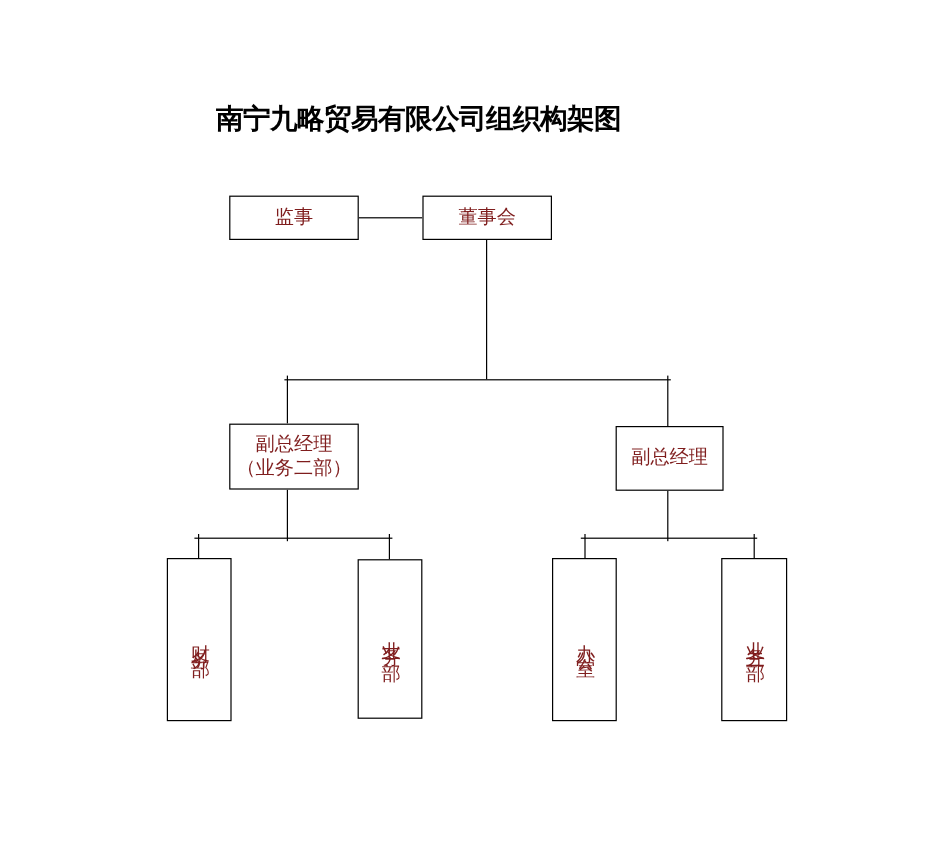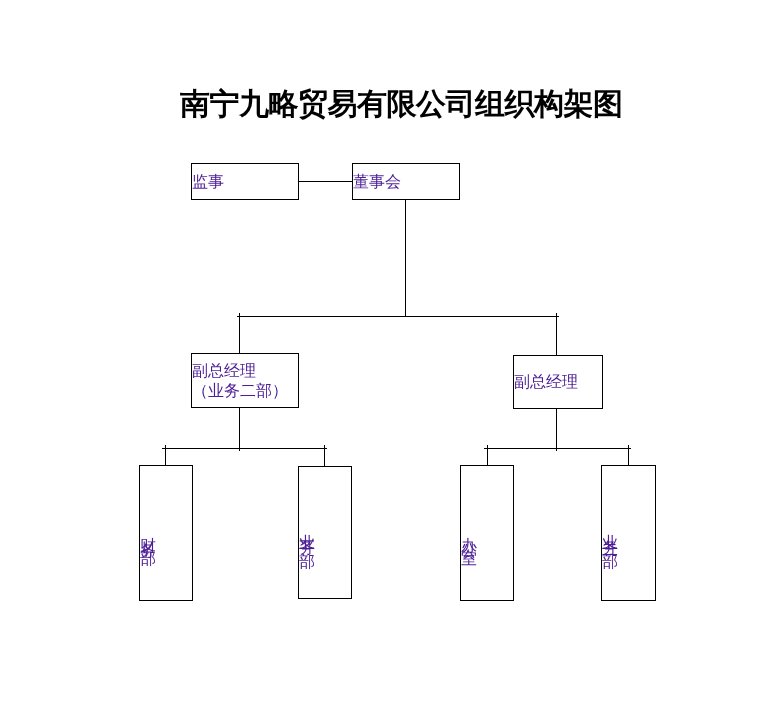--- a/index.html
+++ b/index.html
@@ -13,39 +13,39 @@
     height: 716px;
     background: #ffffff;
     font-family: "Liberation Serif", "DejaVu Serif", serif;
     color: #000000;
     overflow: hidden;
   }
   .chart-title {
     position: absolute;
     left: 180px;
     top: 84px;
-    font-size: 30px;
+    font-size: 23px;
     font-weight: 700;
     letter-spacing: -0.5px;
     white-space: nowrap;
     color: #000000;
   }
   .node {
     position: absolute;
     box-sizing: border-box;
     border: 1px solid #000000;
     background: #ffffff;
     display: flex;
     flex-direction: column;
-    align-items: flex-start;
+    align-items: center;
     justify-content: center;
     text-align: center;
     font-size: 16px;
     line-height: 20px;
-    color: #4c1d95;
+    color: #7f1d1d;
   }
   .node .v-label {
     writing-mode: vertical-rl;
     text-orientation: upright;
     letter-spacing: 6px;
     line-height: 1;
   }
   .line {
     position: absolute;
     background: #000000;

